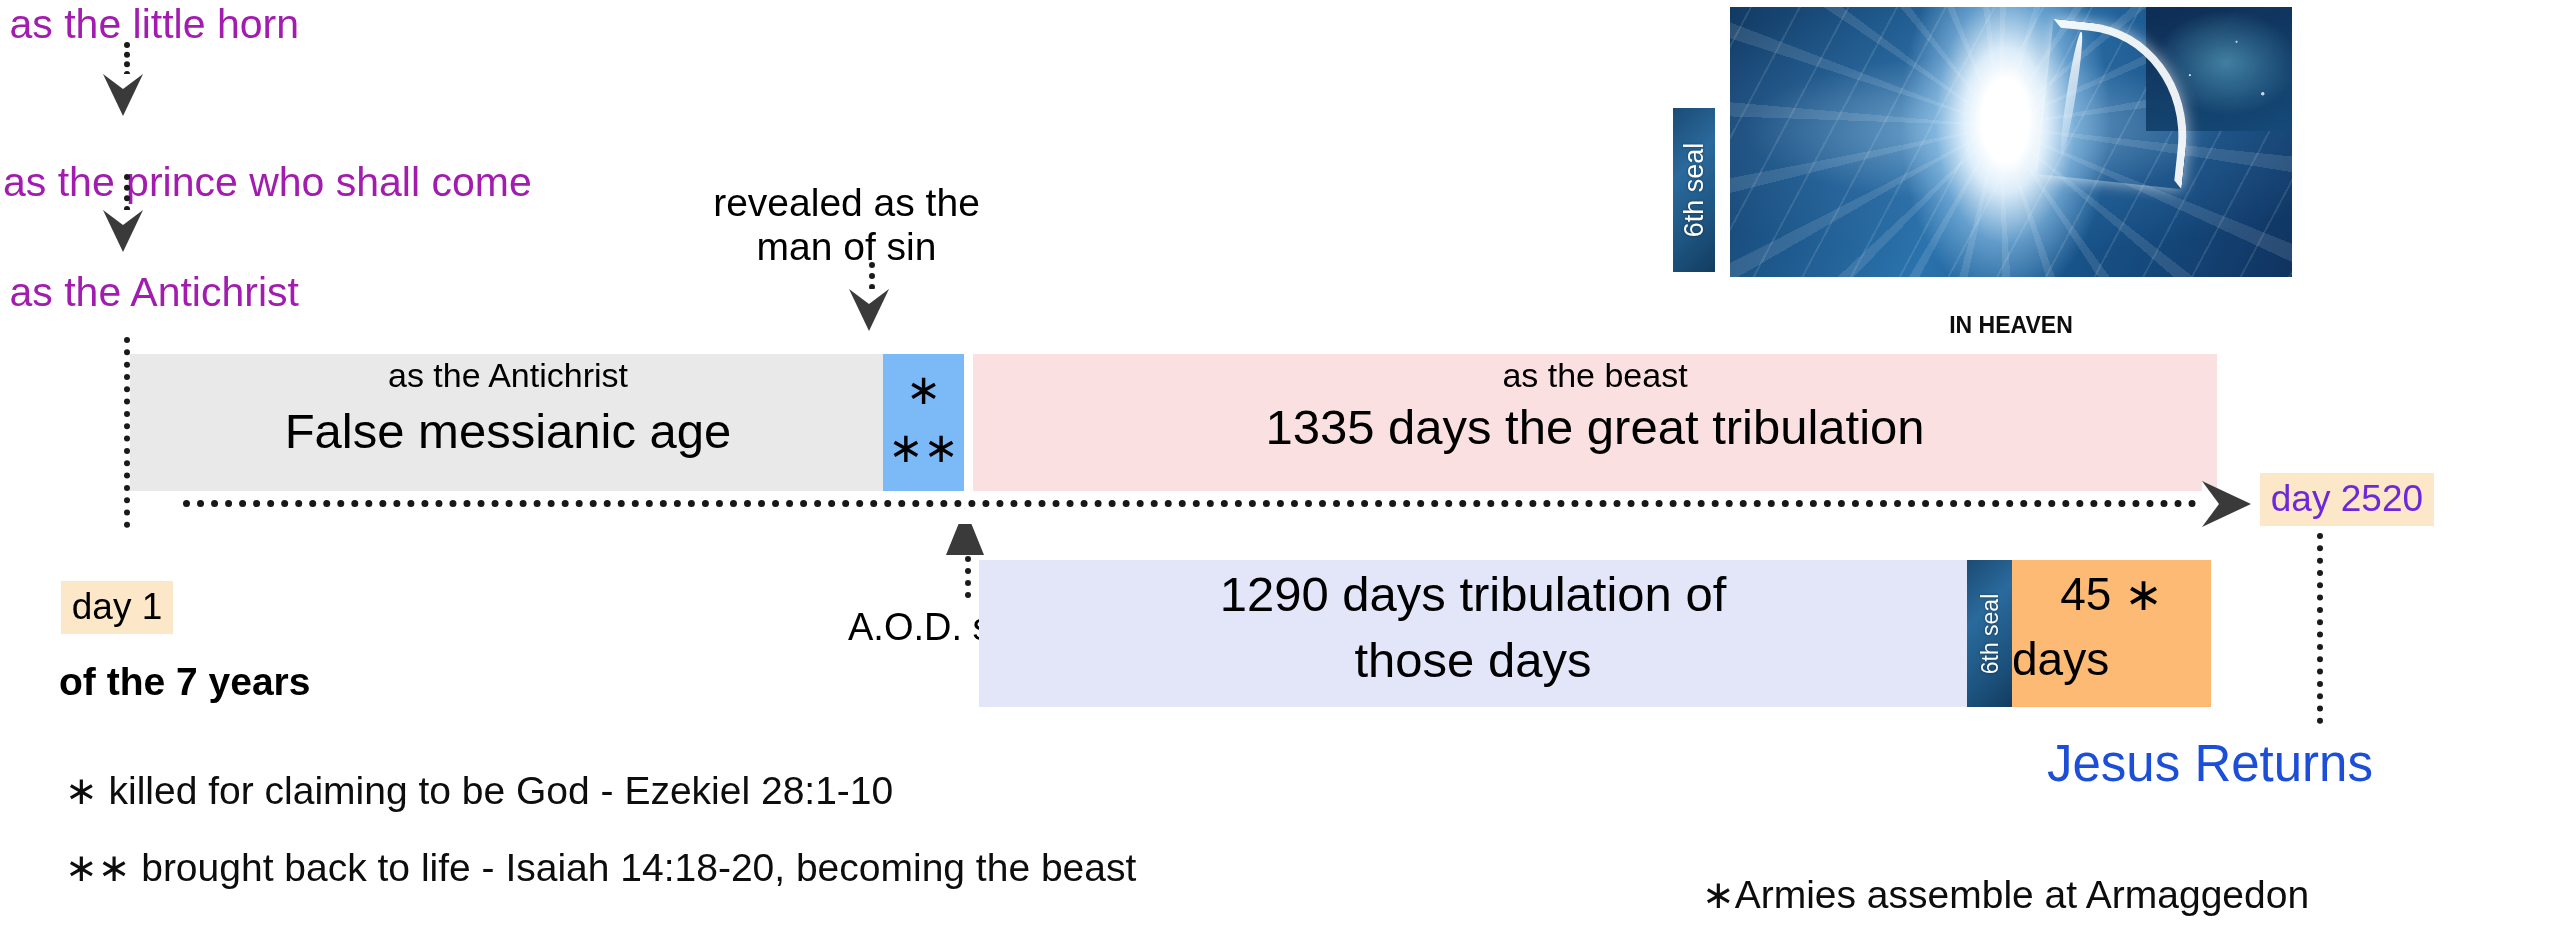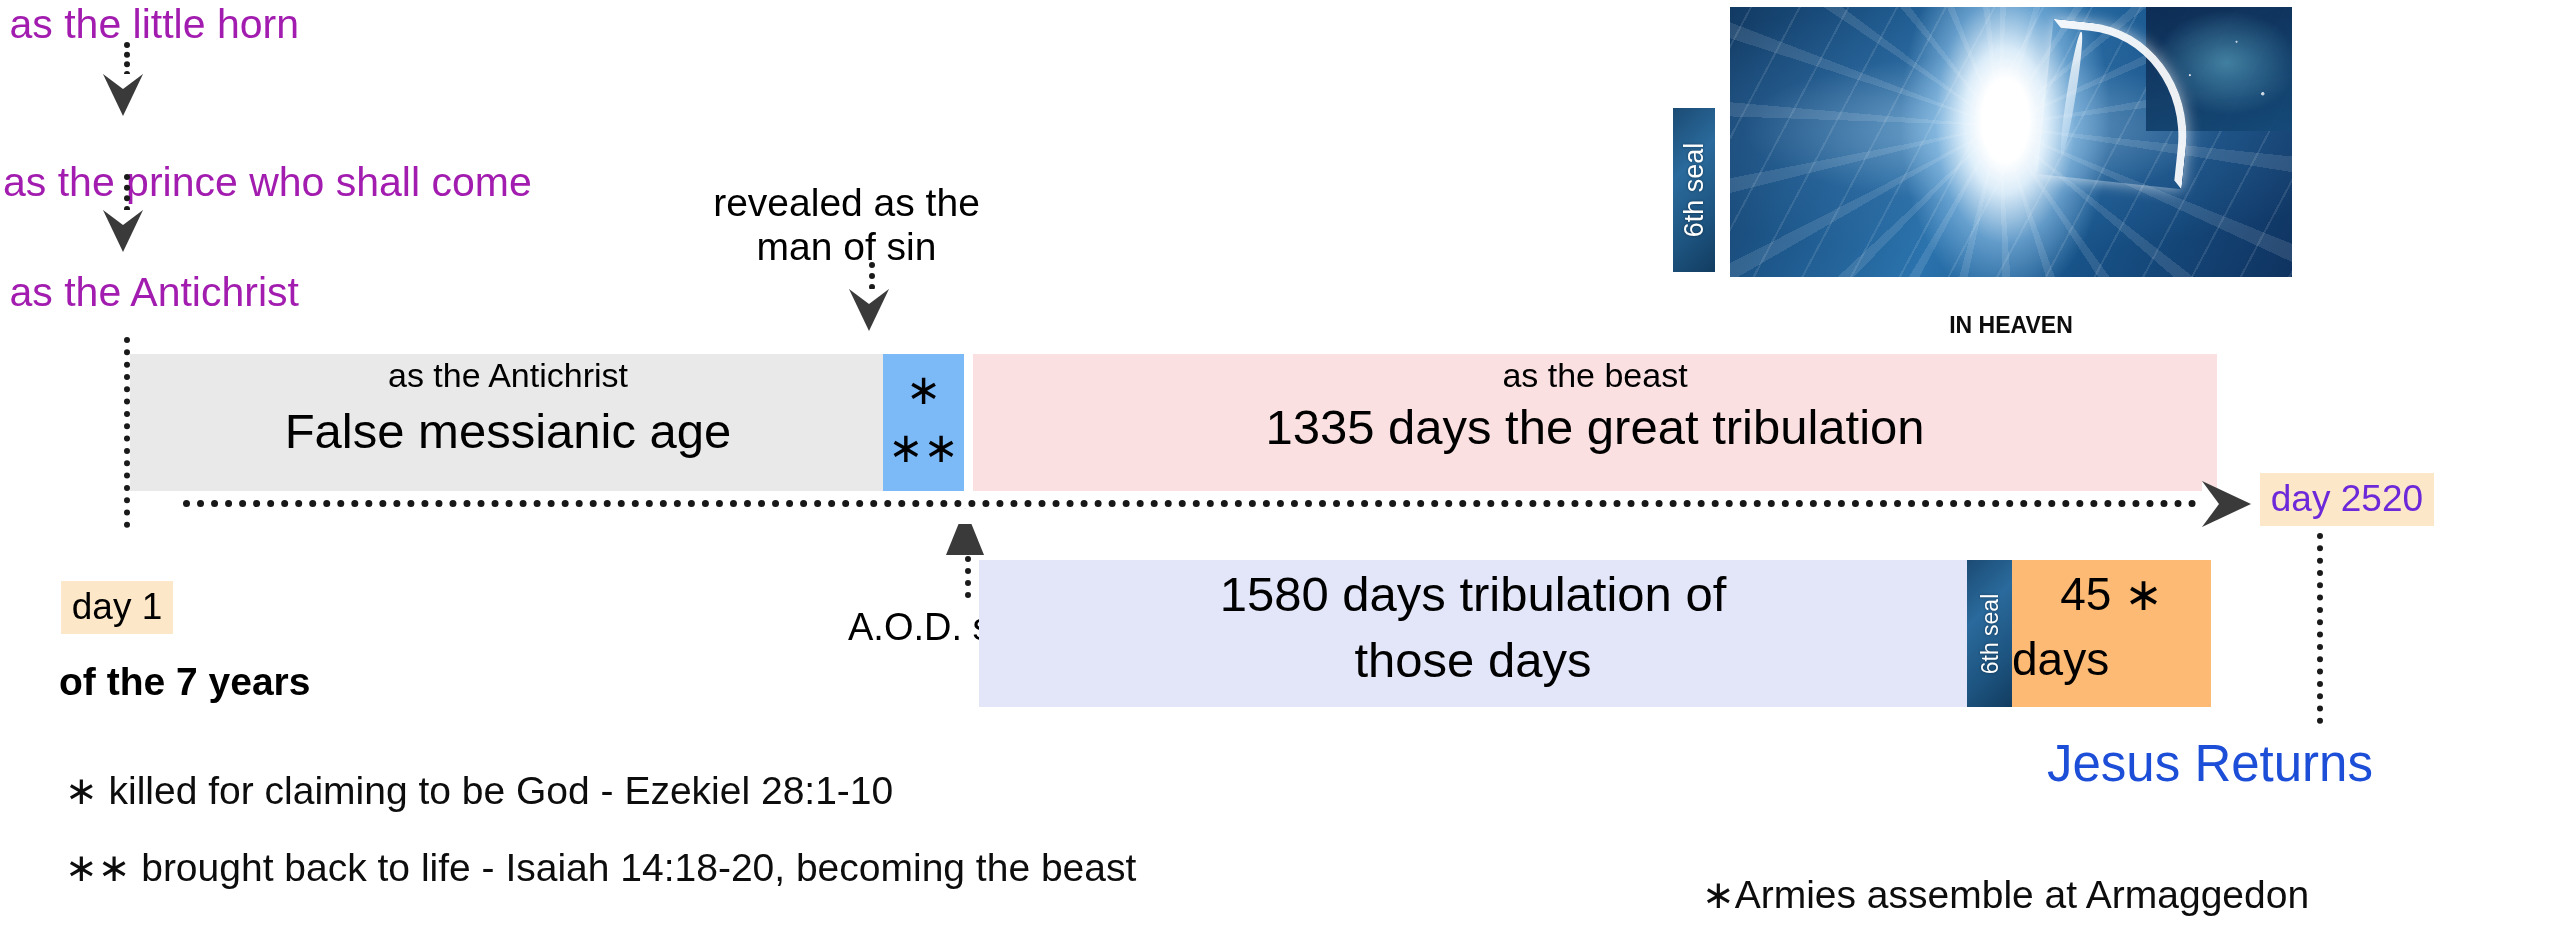--- a/index.html
+++ b/index.html
@@ -191,21 +191,21 @@
 <div class="harrow" style="left:2202px;top:481px;"></div>
 
 <div class="chip chip-brown" style="left:2260px;top:473px;">day 2520</div>
 <div class="dotcol" style="left:2317px;top:533px;height:191px;"></div>
 
 <div class="arrowup" style="left:946px;top:508px;"></div>
 <div class="dotcol" style="left:965px;top:556px;height:42px;"></div>
 <div class="abs" style="left:848px;top:608px;font-size:38px;line-height:1;white-space:nowrap;">A.O.D. setup</div>
 
 <div class="bar bar-lav" style="left:979px;top:560px;width:988px;height:147px;">
-  <div class="abs" style="left:0;right:0;top:9.5px;text-align:center;font-size:49px;line-height:1;white-space:nowrap;">1580 days tribulation of</div>
+  <div class="abs" style="left:0;right:0;top:9.5px;text-align:center;font-size:49px;line-height:1;white-space:nowrap;">1290 days tribulation of</div>
   <div class="abs" style="left:0;right:0;top:76px;text-align:center;font-size:49px;line-height:1;white-space:nowrap;">those days</div>
 </div>
 
 <div class="seal seal-small" style="left:1967px;top:560px;width:45px;height:147px;">
   <span>6th seal</span>
 </div>
 
 <div class="bar bar-lav2" style="left:2012px;top:560px;width:199px;height:147px;">
   <div class="abs" style="left:0;right:0;top:10.8px;text-align:center;font-size:46px;line-height:1;white-space:nowrap;">45 ∗</div>
   <div class="abs" style="left:0;right:0;top:76px;font-size:46px;line-height:1;white-space:nowrap;">days</div>

